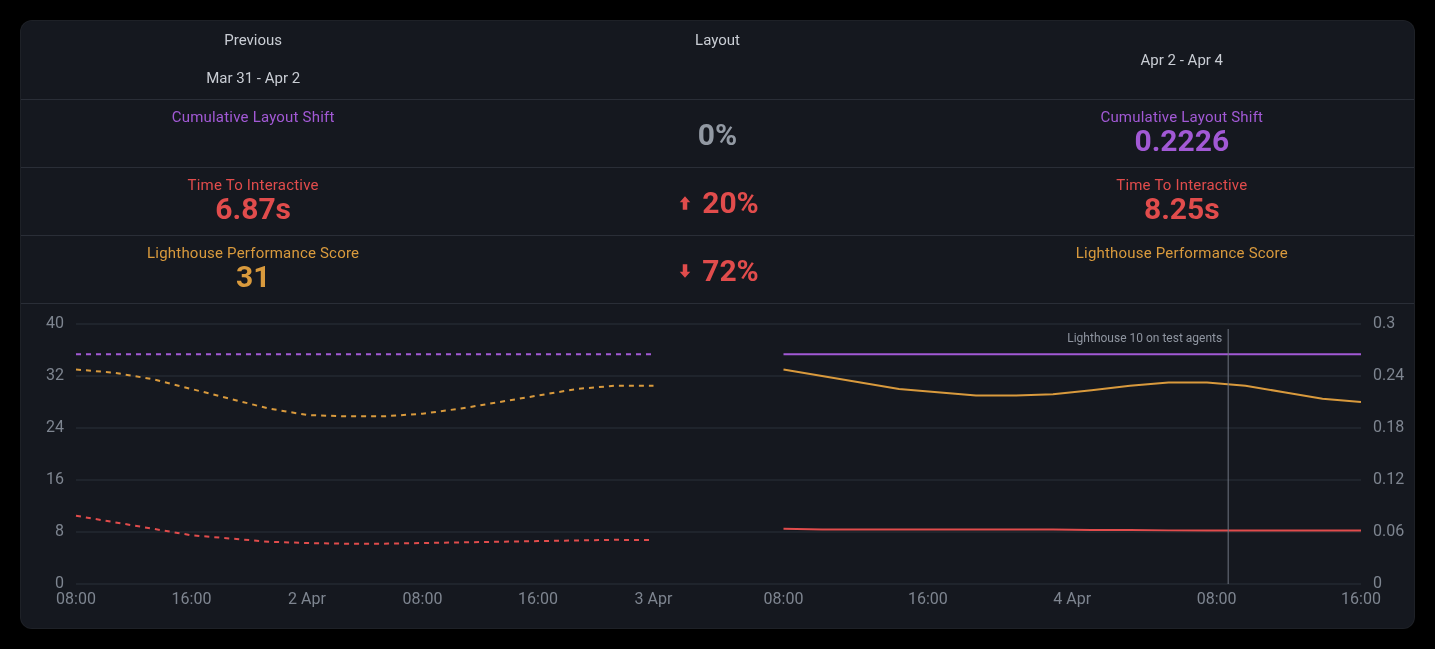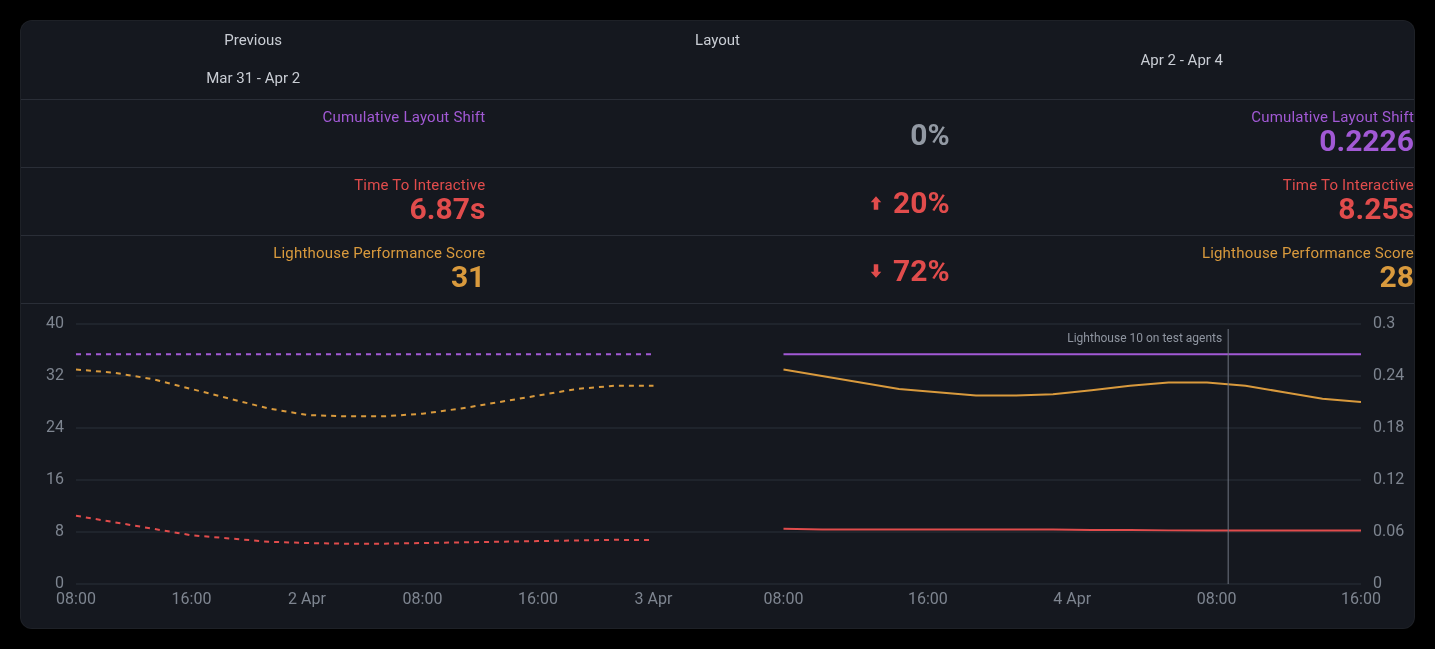--- a/index.html
+++ b/index.html
@@ -24,21 +24,21 @@
     border-radius:12px;
     overflow:hidden;
     box-shadow:0 2px 10px rgba(0,0,0,0.5);
   }
   .grid3{display:grid;grid-template-columns:1fr 1fr 1fr;}
   .header{border-bottom:1px solid var(--divider);}
   .header .cell{text-align:center;padding:10px 0 12px;}
   .header .title{font-size:15px;color:var(--text);}
   .header .sub{font-size:15px;color:var(--text);margin-top:20px;}
   .metric-row{border-bottom:1px solid var(--divider);}
-  .metric-row .cell{padding:8px 0 10px;text-align:right;}
+  .metric-row .cell{padding:8px 0 10px;text-align:center;}
   .metric-name{font-size:15px;letter-spacing:0.2px;}
   .metric-value{font-size:30px;font-weight:700;line-height:1.1;margin-top:-2px;}
   .change-value{font-size:30px;font-weight:700;display:inline-flex;align-items:center;gap:8px;line-height:1.1;margin-top:10px;}
   .change-0{color:var(--muted);}
   .arrow{display:inline-block;}
   .row-cls{}
   .row-tti{}
   .row-lh{}
   .purple{color:var(--purple);}
   .red{color:var(--red);}
@@ -112,21 +112,20 @@
           <span class="arrow">
             <svg width="18" height="18" viewBox="0 0 24 24">
                 <path fill="#E14C4C" d="M12 21l-7-8h4V3h6v10h4z"></path>
               </svg>
           </span>
           <span>72%</span>
         </div>
       </div>
       <div class="cell">
         <div class="metric-name orange">Lighthouse Performance Score</div>
-        <div class="metric-value orange">28</div>
       </div>
     </div>
 
     <div class="chart-wrap">
       <svg id="chart-svg" width="1395" height="320">
           <line x1="55" x2="1340" y1="280" y2="280" class="grid-line"></line>
           <text x="43" y="284" text-anchor="end" class="axis" fill="#7E8590">0</text>
           <line x1="55" x2="1340" y1="228" y2="228" class="grid-line"></line>
           <text x="43" y="232" text-anchor="end" class="axis" fill="#7E8590">8</text>
           <line x1="55" x2="1340" y1="176" y2="176" class="grid-line"></line>

